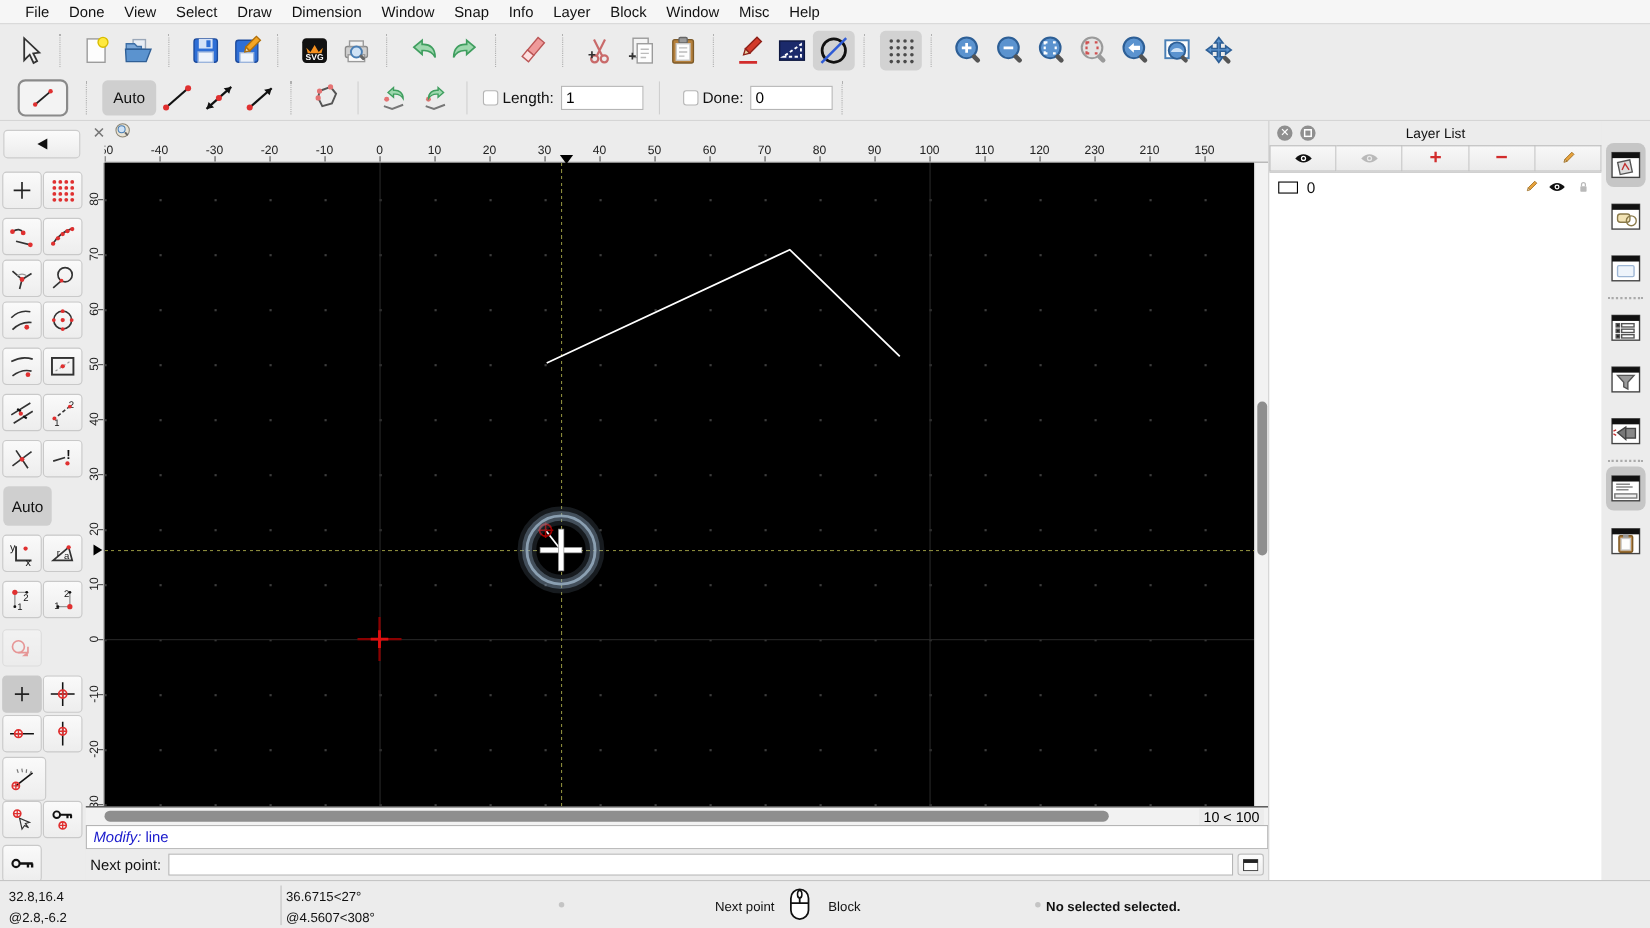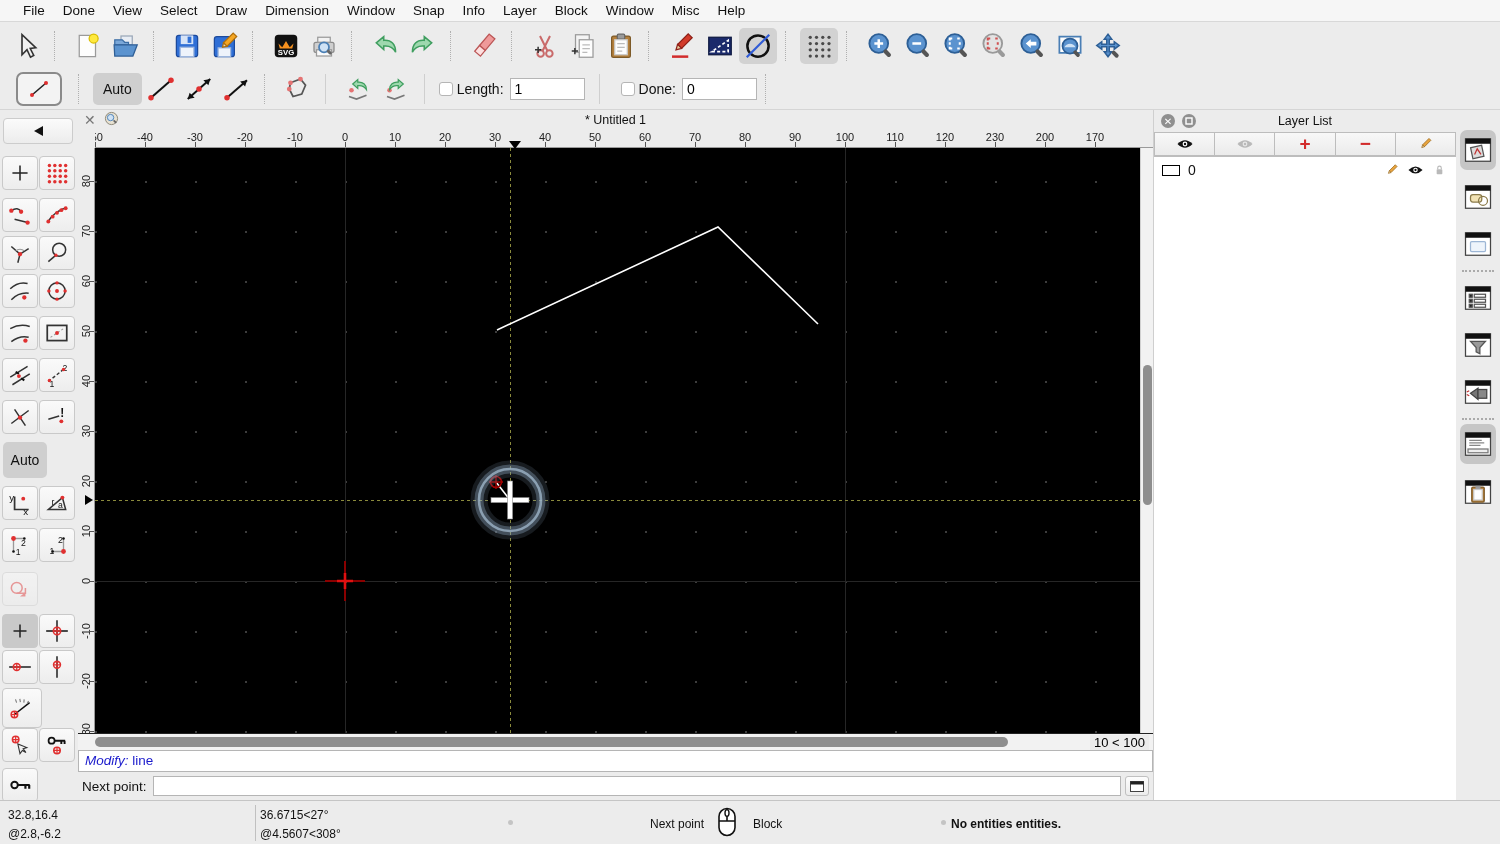--- a/index.html
+++ b/index.html
@@ -663,21 +663,20 @@
 
   <div class="sbtn" style="left:2px;top:658px;">
       <svg viewBox="0 0 24 24">
         <circle cx="7" cy="12" r="3" fill="none" stroke="#111" stroke-width="1.8"></circle>
         <path d="M10 12 h11 M17 12 v3.4 M20.5 12 v3.4" stroke="#111" stroke-width="2"></path>
       </svg>
     </div>
 </div>
 
 <div id="mdi-titlebar">
-  <span id="doc-title">* Untitled 1</span>
   <span style="z-index:2;margin-left:6px;color:#777;font-size:14px;">✕</span>
   <span style="z-index:2;margin-left:8px;"><svg width="15" height="15" viewBox="0 0 16 16">
         <circle cx="8" cy="8" r="6.5" fill="#e8e2d2" stroke="#8a8474"></circle>
         <circle cx="7" cy="7" r="3.4" fill="#cfe2f5" stroke="#4a7fb5"></circle>
         <rect x="9.6" y="9.8" width="4.2" height="2" rx="1" transform="rotate(45 11 11)" fill="#666"></rect>
       </svg></span>
 </div>
 
 <div id="ruler-corner"></div>
 <div id="ruler-top">
@@ -712,23 +711,23 @@
     <span class="rt-label" style="left: 700px;">90</span>
     <span class="rt-tick" style="left: 700px;"></span>
     <span class="rt-label" style="left: 750px;">100</span>
     <span class="rt-tick" style="left: 750px;"></span>
     <span class="rt-label" style="left: 800px;">110</span>
     <span class="rt-tick" style="left: 800px;"></span>
     <span class="rt-label" style="left: 850px;">120</span>
     <span class="rt-tick" style="left: 850px;"></span>
     <span class="rt-label" style="left: 900px;">230</span>
     <span class="rt-tick" style="left: 900px;"></span>
-    <span class="rt-label" style="left: 950px;">200</span>
+    <span class="rt-label" style="left: 950px;">210</span>
     <span class="rt-tick" style="left: 950px;"></span>
-    <span class="rt-label" style="left: 1000px;">170</span>
+    <span class="rt-label" style="left: 1000px;">150</span>
     <span class="rt-tick" style="left: 1000px;"></span>
   </div>
 <div id="ruler-left">
     <span class="rl-label" style="top: 33px;">80</span>
     <span class="rl-tick" style="top: 33px;"></span>
     <span class="rl-label" style="top: 83px;">70</span>
     <span class="rl-tick" style="top: 83px;"></span>
     <span class="rl-label" style="top: 133px;">60</span>
     <span class="rl-tick" style="top: 133px;"></span>
     <span class="rl-label" style="top: 183px;">50</span>
@@ -1212,14 +1211,14 @@
   <span class="sb-text" style="left:260px;top:26px;">@4.5607&lt;308°</span>
   <span class="sb-dot" style="left:508px;top:19px;"></span>
   <span class="sb-text" style="left:650px;top:16px;">Next point</span>
   <span class="abs" style="left:717px;top:6px;"><svg width="20" height="30" viewBox="0 0 20 30">
         <rect x="2" y="1.5" width="16" height="27" rx="8" fill="#fff" stroke="#111" stroke-width="1.6"></rect>
         <path d="M2 14 h16 M10 1.5 v12.5" stroke="#111" stroke-width="1.6"></path>
         <ellipse cx="10" cy="6" rx="2" ry="3.4" fill="#fff" stroke="#111" stroke-width="1.4"></ellipse>
       </svg></span>
   <span class="sb-text" style="left:753px;top:16px;">Block</span>
   <span class="sb-dot" style="left:941px;top:19px;"></span>
-  <span class="sb-text" style="left:951px;top:16px;font-weight:bold;">No entities entities.</span>
+  <span class="sb-text" style="left:951px;top:16px;font-weight:bold;">No selected selected.</span>
 </div>
 
 </body></html>

